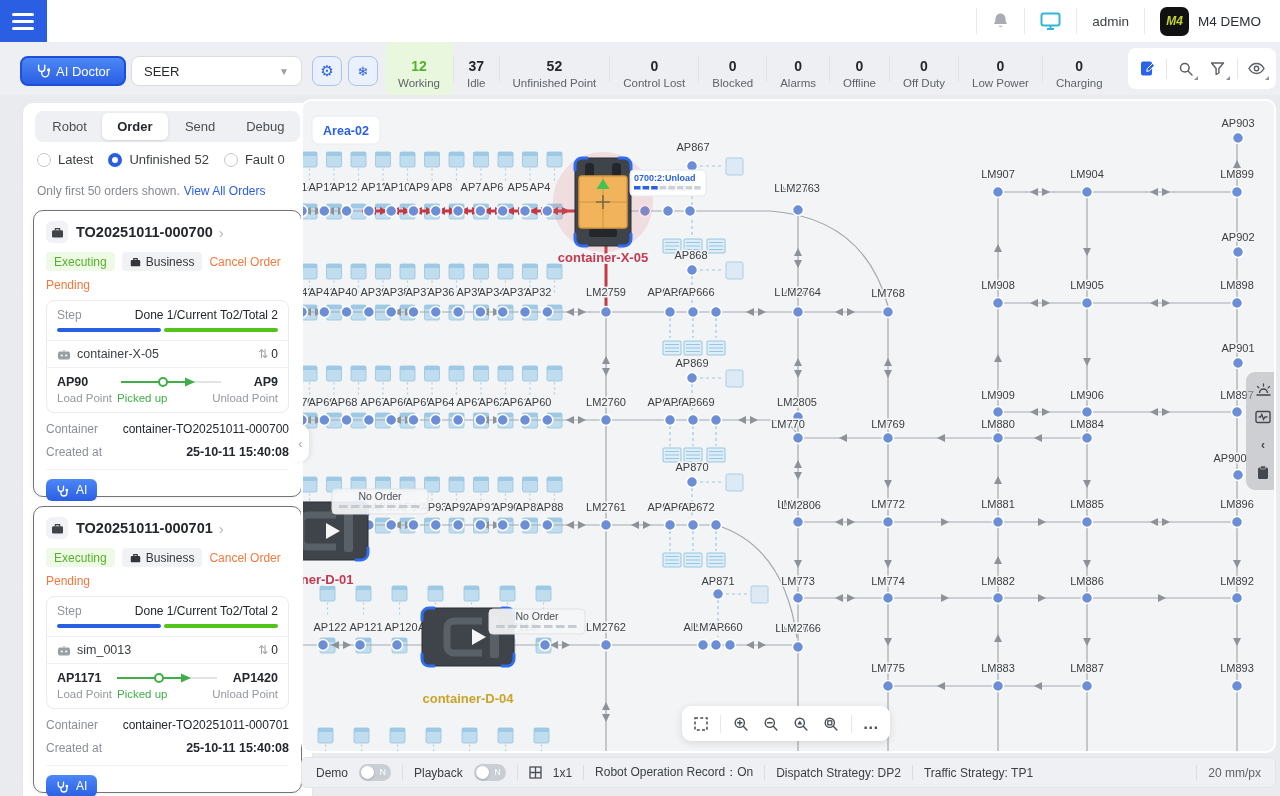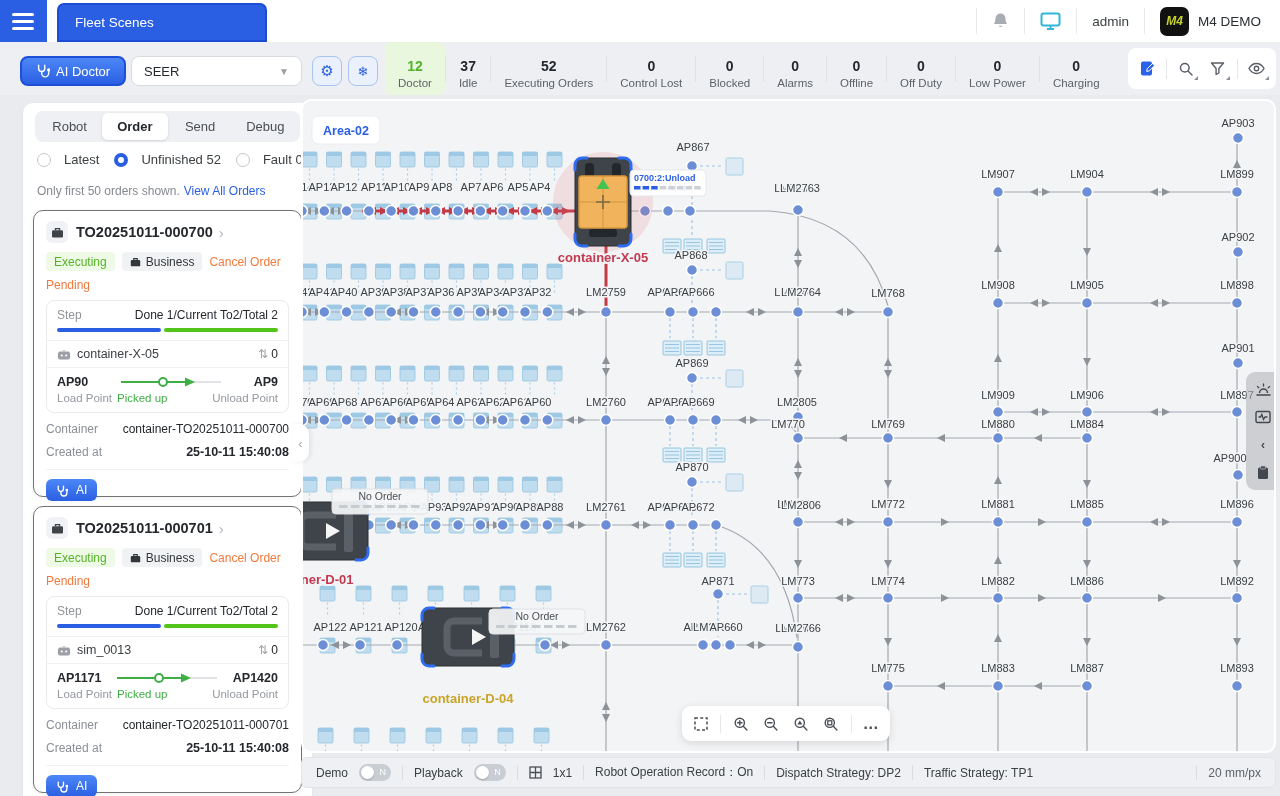--- a/index.html
+++ b/index.html
@@ -37,21 +37,21 @@
   .tb-ic.dd::after{content:"";position:absolute;right:0;bottom:1px;border-left:4px solid transparent;border-bottom:4px solid #8a8f95;}
   .tsep{width:1px;height:20px;background:#e4e6ea;}
 
   
   .panel{position:absolute;left:8px;top:103px;width:289px;height:693px;background:#fff;border-radius:10px 10px 0 0;box-shadow:0 1px 3px rgba(0,0,0,.05);margin-left:15px;}
   .pscroll{position:absolute;right:3px;top:272px;width:4px;height:78px;background:#d2d5da;border-radius:2px;}
   .ptabs{position:absolute;left:12px;top:8px;width:265px;height:31px;background:#eef0f3;border-radius:8px;display:flex;padding:2px;}
   .ptab{flex:1;display:flex;align-items:center;justify-content:center;font-size:13px;color:#4a4f55;border-radius:6px;cursor:pointer;}
   .ptab.on{background:#fff;font-weight:bold;color:#24282c;box-shadow:0 1px 3px rgba(0,0,0,.12);}
   .pradios{position:absolute;left:14px;top:49px;display:flex;gap:15px;align-items:center;font-size:13px;color:#3c4043;}
-  .rgroup{display:flex;align-items:center;gap:13px;cursor:pointer;white-space:nowrap;}
+  .rgroup{display:flex;align-items:center;gap:7px;cursor:pointer;white-space:nowrap;}
   .rad{width:14px;height:14px;border:1.5px solid #c3c8cf;border-radius:50%;background:#fff;}
   .rad.on{border:4.5px solid #2a5fe3;}
   .pnote{position:absolute;left:14px;top:81px;font-size:12px;color:#85898f;white-space:nowrap;}
   .pnote a{color:#2a5fe3;text-decoration:none;margin-left:4px;cursor:pointer;}
   .ocard{position:absolute;left:10px;width:269px;height:287px;background:#fff;border:1px solid #737373;border-radius:10px;box-shadow:0 1px 5px rgba(0,0,0,.06);padding:10px 12px;}
   .chead{display:flex;align-items:center;}
   .cicon{width:22px;height:22px;background:#f1f2f5;border-radius:6px;display:flex;align-items:center;justify-content:center;}
   .cid{font-size:14.5px;font-weight:bold;margin-left:8px;}
   .chev{margin-left:6px;color:#b0b4ba;font-size:15px;cursor:pointer;}
   .ctags{display:flex;flex-wrap:wrap;gap:7px;margin-top:9px;align-items:center;font-size:12px;}
@@ -113,23 +113,20 @@
 </style>
 </head>
 <body>
 
 <div class="header">
   <div class="burger">
       <i></i>
       <i></i>
       <i></i>
     </div>
-  <div class="scene-tab">
-      <span>Fleet Scenes</span>
-    </div>
   <div class="hdr-right">
     <div class="hdr-item">
       <svg width="17" height="18" viewBox="0 0 17 18">
           <path d="M8.5 1.5a5 5 0 0 0-5 5c0 3.6-1.1 4.6-1.7 5.4h13.4c-.6-.8-1.7-1.8-1.7-5.4a5 5 0 0 0-5-5z" fill="#a9adb3"></path>
           <path d="M6.7 13.8a1.9 1.9 0 0 0 3.6 0z" fill="#a9adb3"></path>
         </svg>
     </div>
     <div class="hdr-item">
       <svg width="21" height="19" viewBox="0 0 21 19">
           <rect x="1.5" y="1.5" width="18" height="12" rx="2" fill="none" stroke="#2fb6d9" stroke-width="2"></rect>
@@ -163,31 +160,31 @@
   </div>
   <div class="sq-btn" style="left:312px;">
       <span>⚙</span>
     </div>
   <div class="sq-btn" style="left:348px;font-size:13px;">
       <span>❄</span>
     </div>
   <div class="stats" id="stats">
       <div class="stat hl">
         <div class="v">12</div>
-        <div class="l">Doctor</div>
+        <div class="l">Working</div>
       </div>
       <i class="ssep"></i>
       <div class="stat">
         <div class="v">37</div>
         <div class="l">Idle</div>
       </div>
       <i class="ssep"></i>
       <div class="stat">
         <div class="v">52</div>
-        <div class="l">Executing Orders</div>
+        <div class="l">Unfinished Point</div>
       </div>
       <i class="ssep"></i>
       <div class="stat">
         <div class="v">0</div>
         <div class="l">Control Lost</div>
       </div>
       <i class="ssep"></i>
       <div class="stat">
         <div class="v">0</div>
         <div class="l">Blocked</div>

